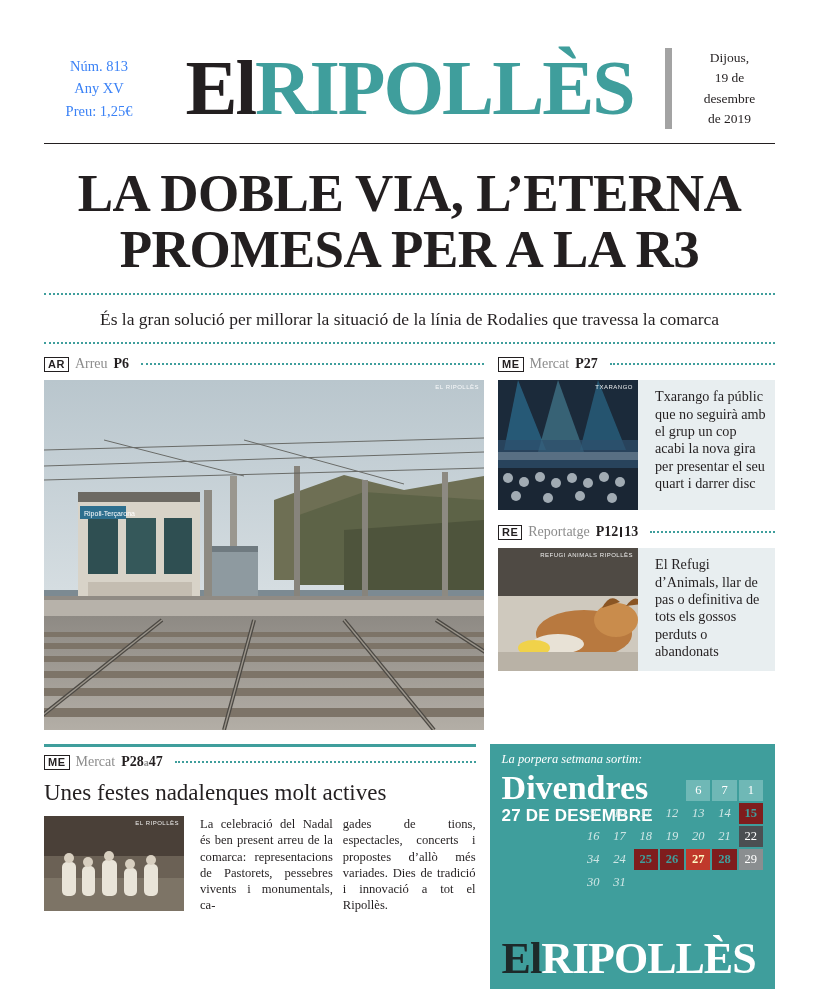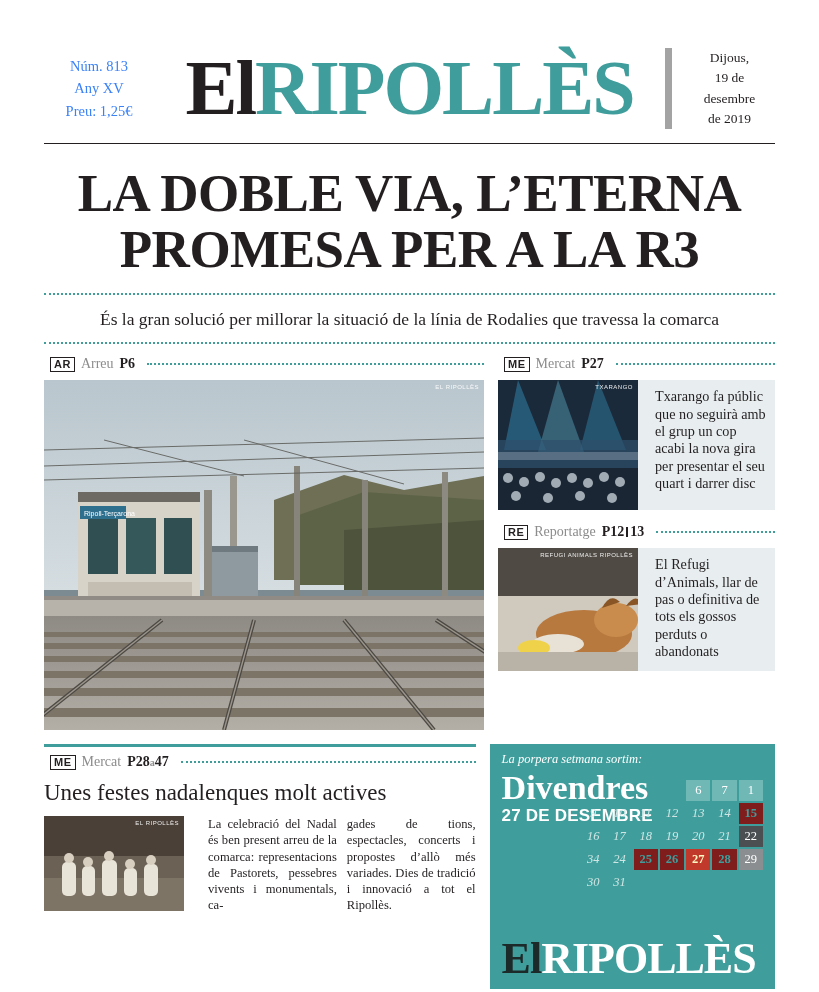--- a/index.html
+++ b/index.html
@@ -33,21 +33,21 @@
     font-family:"Liberation Serif",serif;font-weight:bold;
     font-size:53px;line-height:1.05;text-align:center;letter-spacing:-0.5px;
     margin-top:22px;color:#231f20;
   }
   .subhead{
     font-family:"Liberation Serif",serif;font-size:17.5px;text-align:center;
     margin-top:14px;color:#231f20;
   }
 
   
-  .tag{display:flex;align-items:center;gap:6px;font-family:"Liberation Serif",serif;font-size:14px;color:#8c8c8c;margin-left:6px;}
+  .tag{display:flex;align-items:center;gap:6px;font-family:"Liberation Serif",serif;font-size:14px;color:#8c8c8c;}
   .tag .box{
     display:inline-flex;align-items:center;justify-content:center;
     border:1.6px solid #231f20;color:#231f20;font-weight:bold;font-size:11px;
     padding:1px 3px;letter-spacing:0.5px;font-family:"Liberation Sans",sans-serif;
     line-height:1;height:15px;box-sizing:border-box;
   }
   .tag .name{color:#8c8c8c;}
   .tag .pg{color:#231f20;font-weight:bold;}
   .tag .dots{flex:1;border-top:2px dotted #3f9e9c;margin-left:6px;}
 
@@ -68,21 +68,21 @@
     font-size:14.2px;line-height:1.22;color:#231f20;margin-left:8px;
   }
   .card2 .thumb{height:123px;}
 
   
   .bottom{display:flex;gap:14px;margin-top:14px;}
   .b-left{width:440px;}
   .b-right{width:291px;border-radius:13px;}
   .teal-rule{border-top:3px solid #3f9e9c;margin-bottom:7px;}
   .b-title{font-family:"Liberation Serif",serif;font-size:23px;margin-top:10px;color:#231f20;}
-  .b-body{display:flex;gap:24px;margin-top:10px;}
+  .b-body{display:flex;gap:16px;margin-top:10px;}
   .b-photo{width:140px;height:95px;position:relative;overflow:hidden;background:#6f6256;flex:none;}
   .cols{flex:1;display:flex;gap:10px;font-family:"Liberation Serif",serif;font-size:12.6px;line-height:1.28;text-align:justify;}
   .cols div{flex:1;}
 
   
   .panel{background:#3f9e9c;color:#fff;padding:8px 10px 10px 12px;box-sizing:border-box;height:245px;position:relative;}
   .panel .kicker{font-family:"Liberation Serif",serif;font-size:12.5px;font-style:italic;}
   .panel .big{font-family:"Liberation Serif",serif;font-weight:bold;font-size:34px;line-height:1;margin-top:4px;}
   .panel .sub{font-family:"Liberation Sans",sans-serif;font-weight:bold;font-size:17px;letter-spacing:0.2px;margin-top:1px;}
   .cal{position:absolute;right:10px;top:34px;width:186px;}

